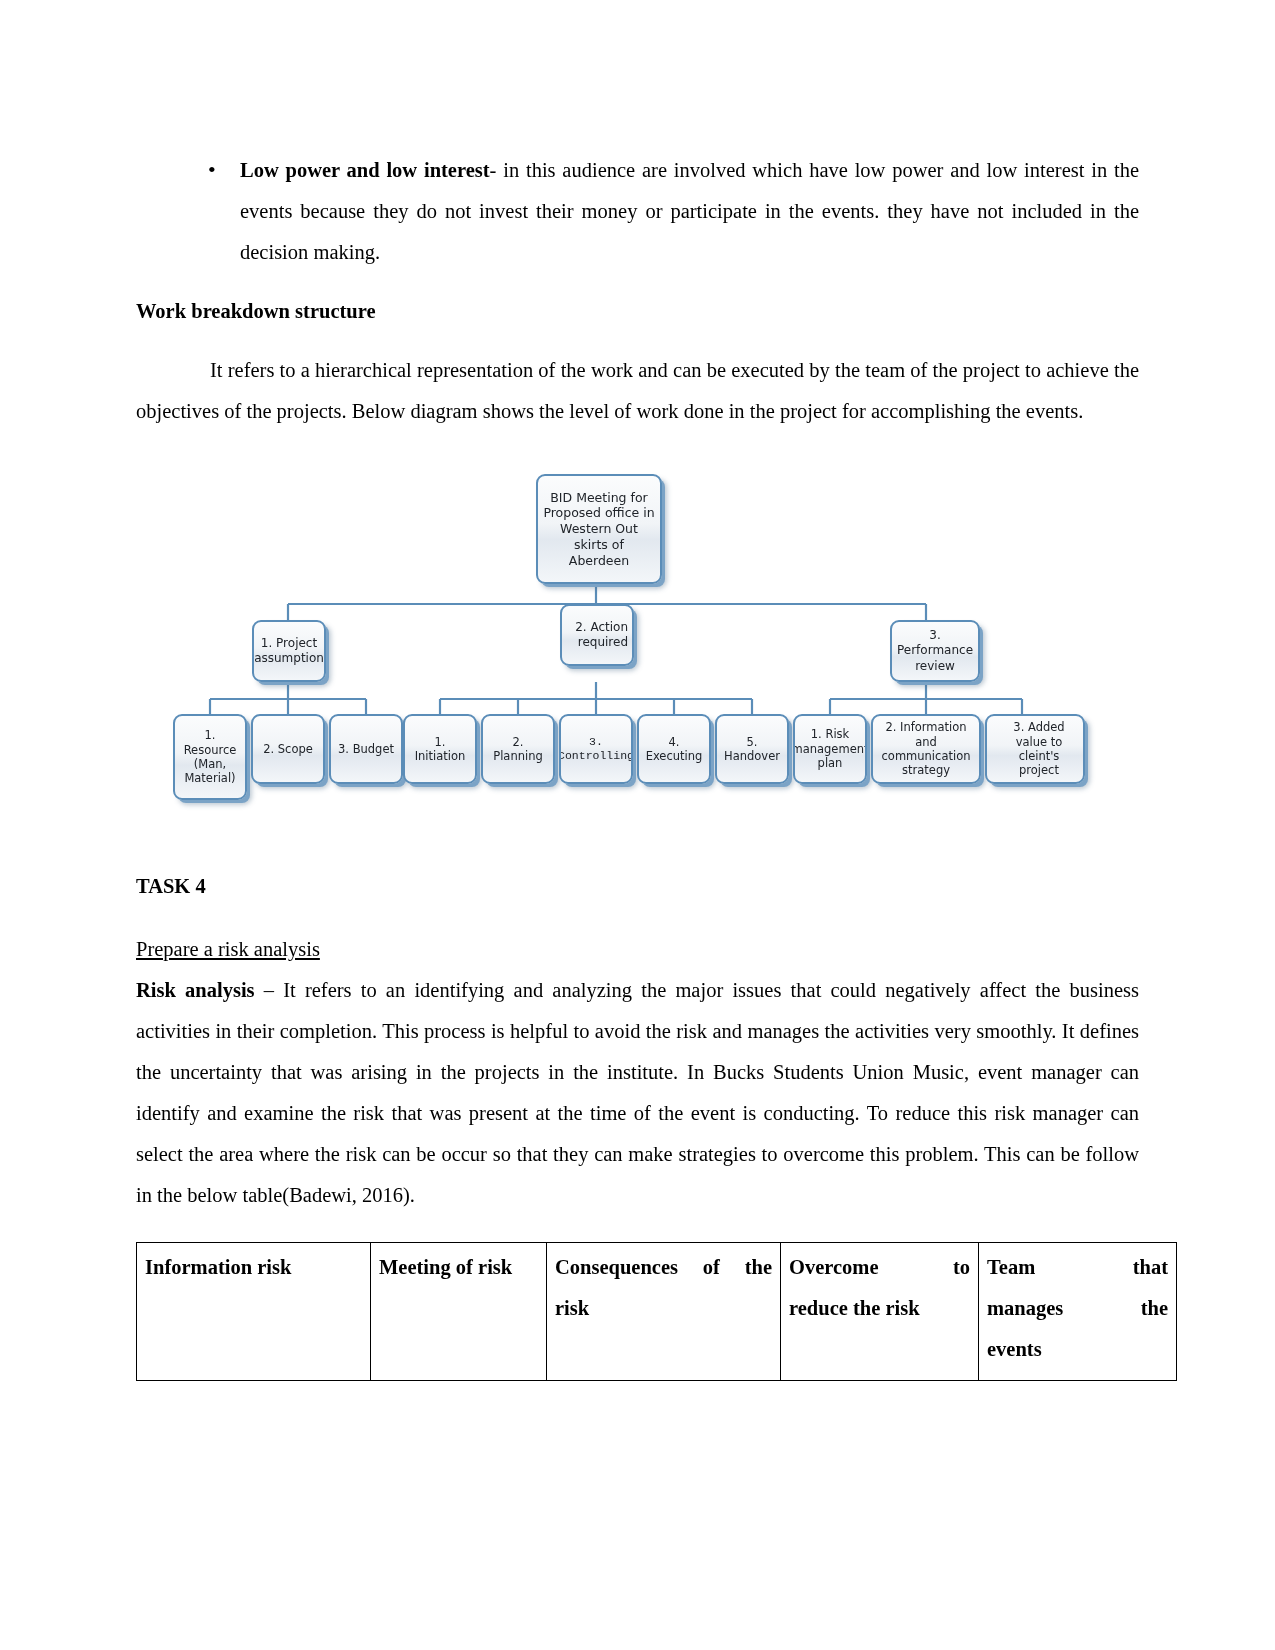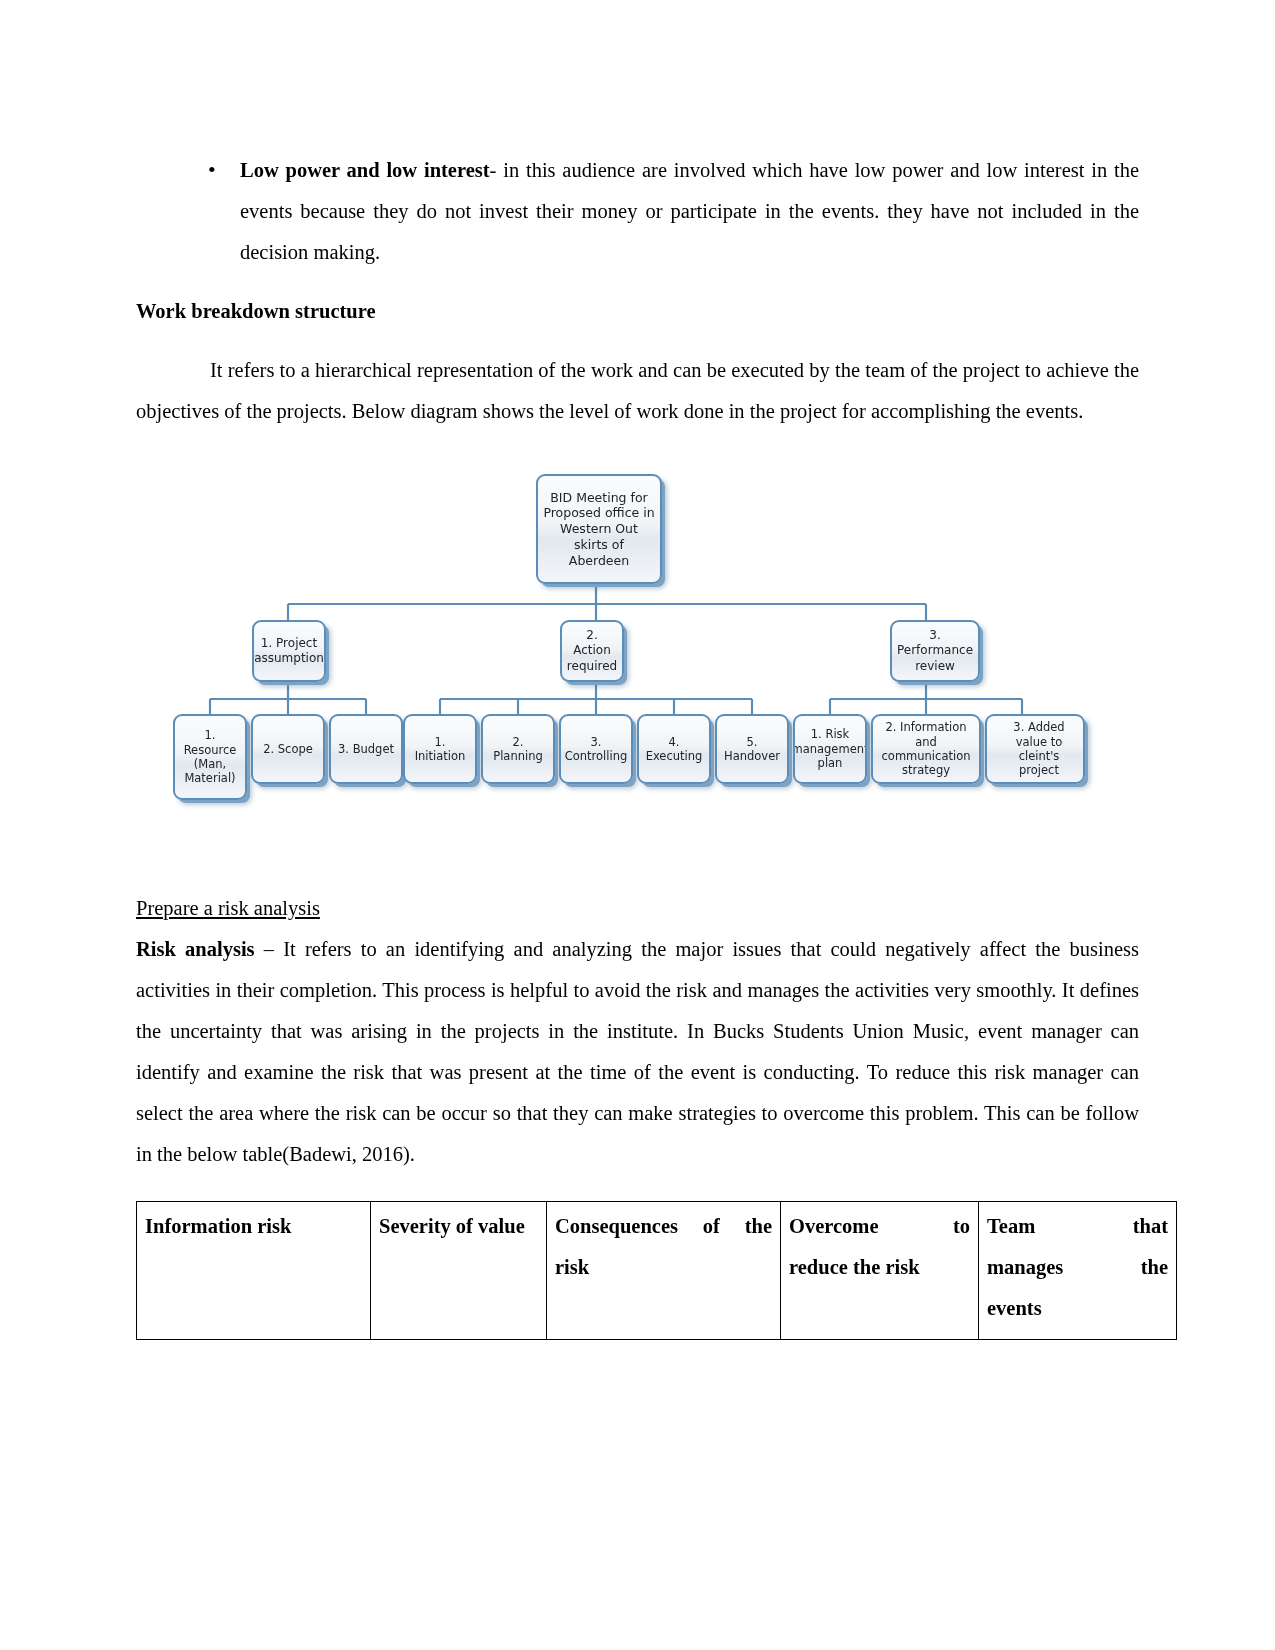--- a/index.html
+++ b/index.html
@@ -195,21 +195,21 @@
       </g>
     </svg>
 
     <div class="node node-root" style="left:368px; top:10px; width:126px; height:110px;">
       <span class="txt">BID Meeting for Proposed office in Western Out skirts of Aberdeen</span>
     </div>
 
     <div class="node node-lvl2" style="left:84px; top:156px; width:74px; height:62px;">
       <span class="txt">1. Project assumption</span>
     </div>
-    <div class="node node-lvl2" style="left:392px; top:156px; width:64px; height:62px;">
+    <div class="node node-lvl2" style="left:392px; top:140px; width:74px; height:62px;text-align:right;">
       <span class="txt">2. Action required</span>
     </div>
     <div class="node node-lvl2" style="left:722px; top:156px; width:90px; height:62px;">
       <span class="txt">3. Performance review</span>
     </div>
 
     <div class="node node-leaf" style="left:5px; top:250px; width:74px; height:86px;">
       <span class="txt">1. Resource (Man, Material)</span>
     </div>
     <div class="node node-leaf" style="left:83px; top:250px; width:74px; height:70px;">
@@ -218,21 +218,21 @@
     <div class="node node-leaf" style="left:161px; top:250px; width:74px; height:70px;">
       <span class="txt">3. Budget</span>
     </div>
 
     <div class="node node-leaf" style="left:235px; top:250px; width:74px; height:70px;">
       <span class="txt">1. Initiation</span>
     </div>
     <div class="node node-leaf" style="left:313px; top:250px; width:74px; height:70px;">
       <span class="txt">2. Planning</span>
     </div>
-    <div class="node node-leaf" style="left:391px; top:250px; width:74px; height:70px;">
+    <div class="node node-leaf" style="left:391px; top:250px; width:74px; height:70px;font-family:Liberation Mono, monospace;">
       <span class="txt">3. Controlling</span>
     </div>
     <div class="node node-leaf" style="left:469px; top:250px; width:74px; height:70px;">
       <span class="txt">4. Executing</span>
     </div>
     <div class="node node-leaf" style="left:547px; top:250px; width:74px; height:70px;">
       <span class="txt">5. Handover</span>
     </div>
 
     <div class="node node-leaf" style="left:625px; top:250px; width:74px; height:70px;">
@@ -241,35 +241,36 @@
     <div class="node node-leaf" style="left:703px; top:250px; width:110px; height:70px;">
       <span class="txt">2. Information and communication strategy</span>
     </div>
     <div class="node node-leaf" style="left:817px; top:250px; width:100px; height:70px;padding-left:8px;">
       <span class="txt">3. Added value to cleint's project</span>
     </div>
   </div>
 
   <div style="height:72px;"></div>
 
+  <p class="task-head">TASK 4</p>
 
   <div style="height:22px;"></div>
 
   <p class="underline-head">Prepare a risk analysis </p>
 
   <p class="body-para" style="margin-top:0;"><b>Risk analysis</b><span> – It refers to an identifying and analyzing the major issues that could negatively affect the business activities in their completion. This process is helpful to avoid the risk and manages the activities very smoothly. It defines the uncertainty that was arising in the projects in the institute. In Bucks Students Union Music, event manager can identify and examine the risk that was present at the time of the event is conducting. To reduce this risk manager can select the area where the risk can be occur so that they can make strategies to overcome this problem. This can be follow in the below table(Badewi, 2016).</span></p>
 
   <table class="risk-table">
     <thead>
       <tr>
         <th class="col1">
           <span class="n">Information risk</span>
         </th>
         <th class="col2">
-          <span class="n">Severity of value</span>
+          <span class="n">Meeting of risk</span>
         </th>
         <th class="col3">
           <span class="j">Consequences of the</span>
           <span class="n">risk</span>
         </th>
         <th class="col4">
           <span class="j">Overcome            to</span>
           <span class="n">reduce the risk</span>
         </th>
         <th class="col5">

